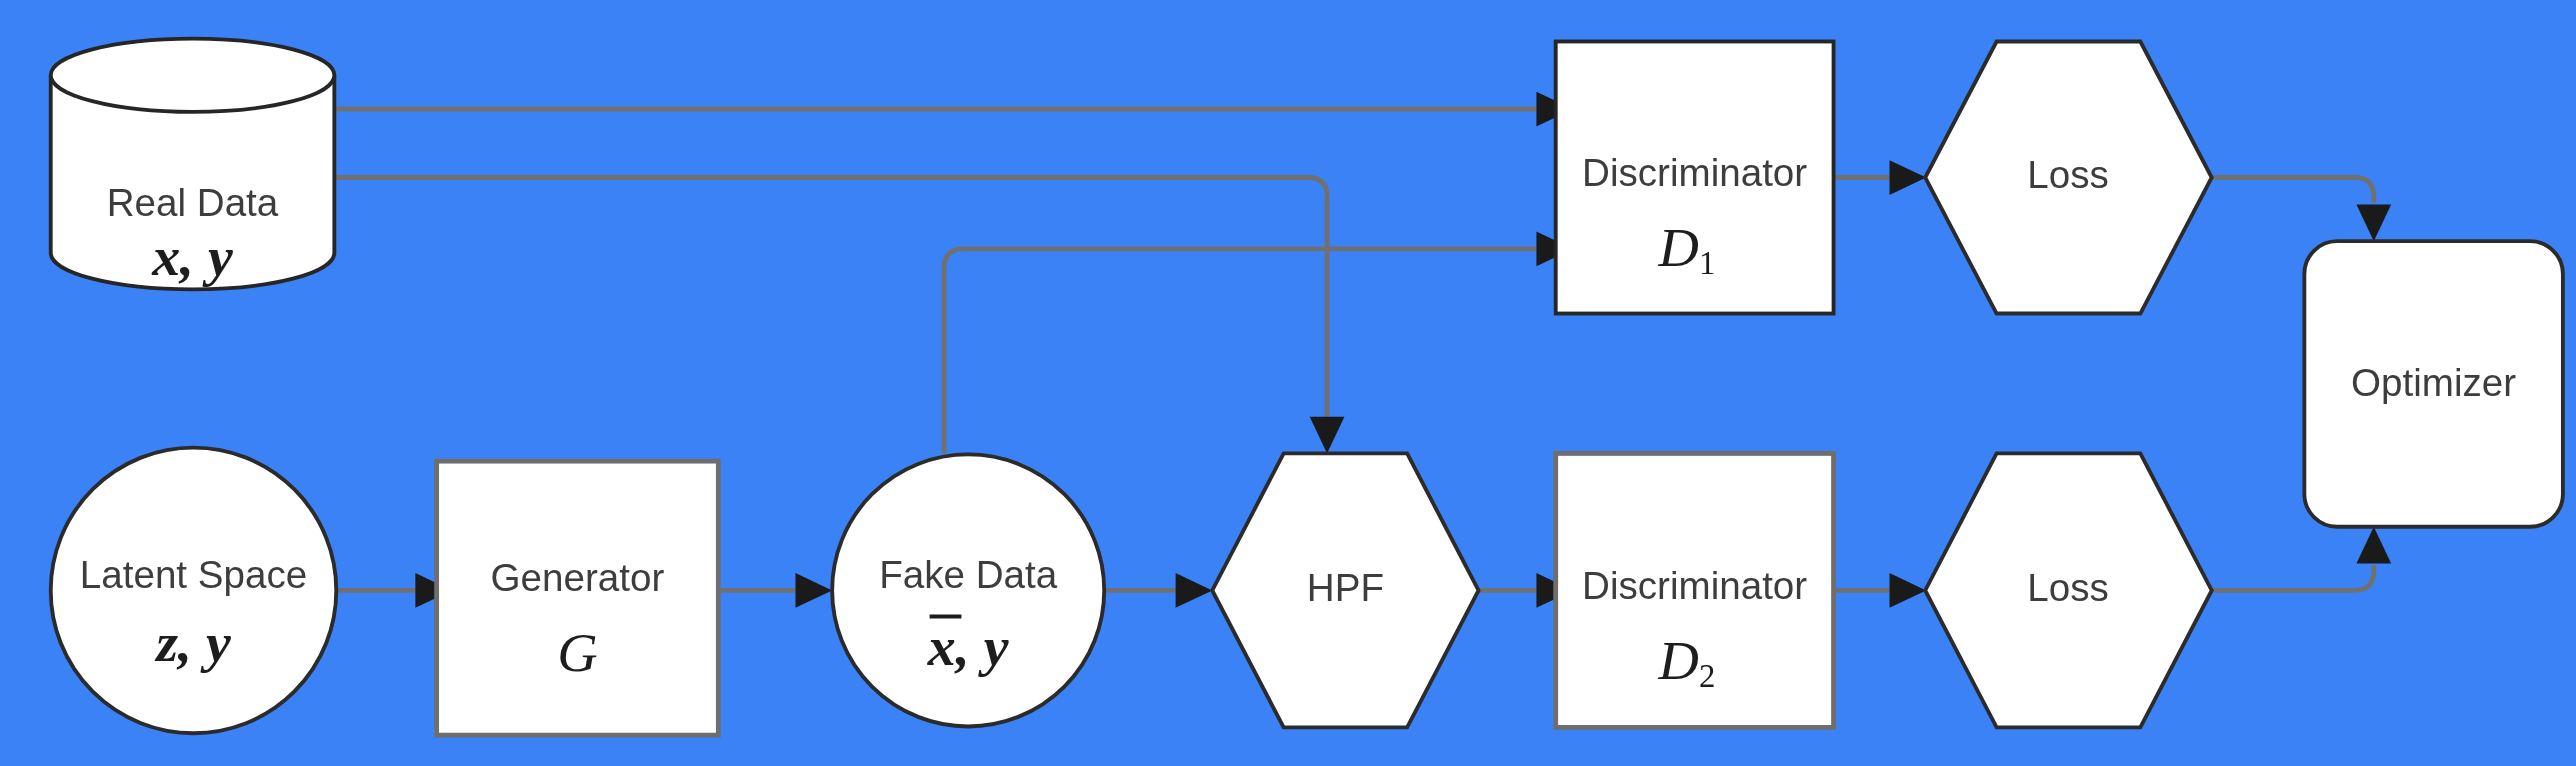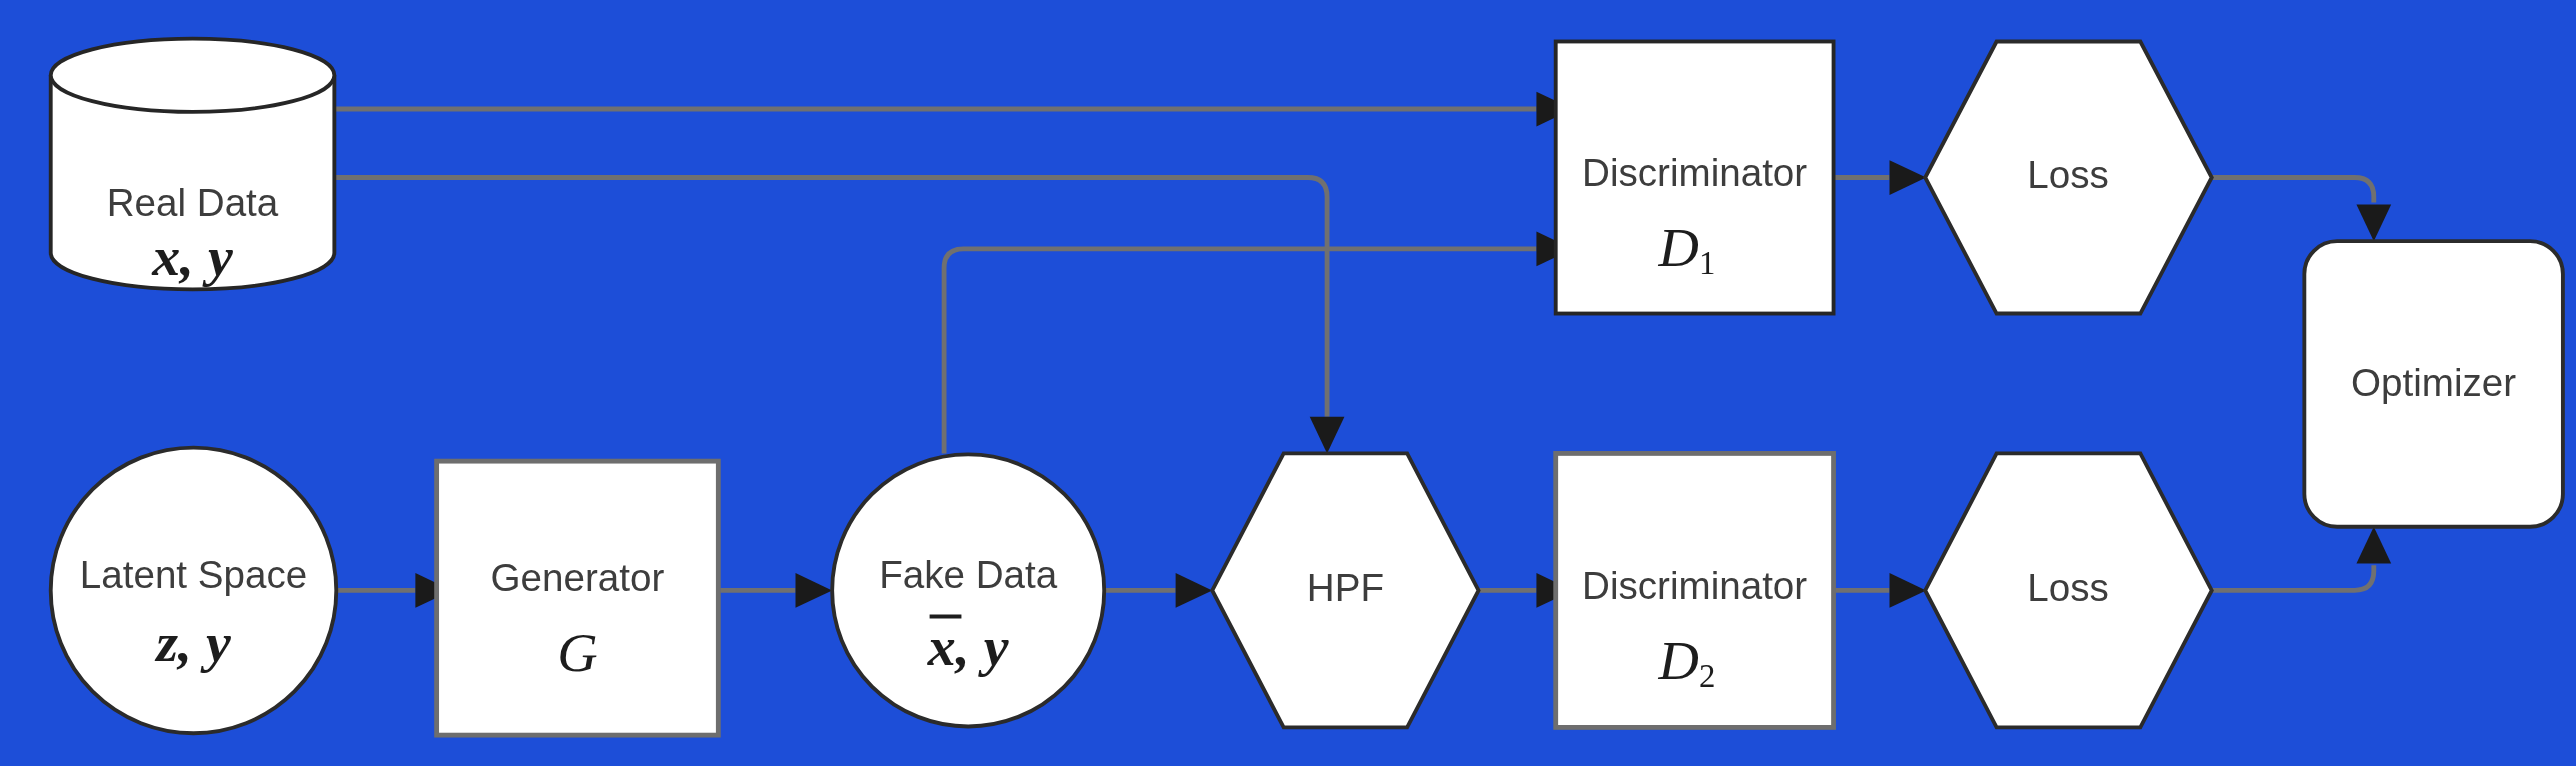--- a/index.html
+++ b/index.html
@@ -4,21 +4,21 @@
 <style>
   html, body {
     margin: 0;
     padding: 0;
     background: #ffffff;
   }
   #canvas-root {
     position: relative;
     width: 2576px;
     height: 766px;
-    background: #1d4ed8;
+    background: #3b82f6;
     font-family: "Liberation Sans", sans-serif;
     overflow: hidden;
   }
   svg#diagram {
     display: block;
     width: 2576px;
     height: 766px;
   }
   .node-shape {
     fill: #ffffff;

